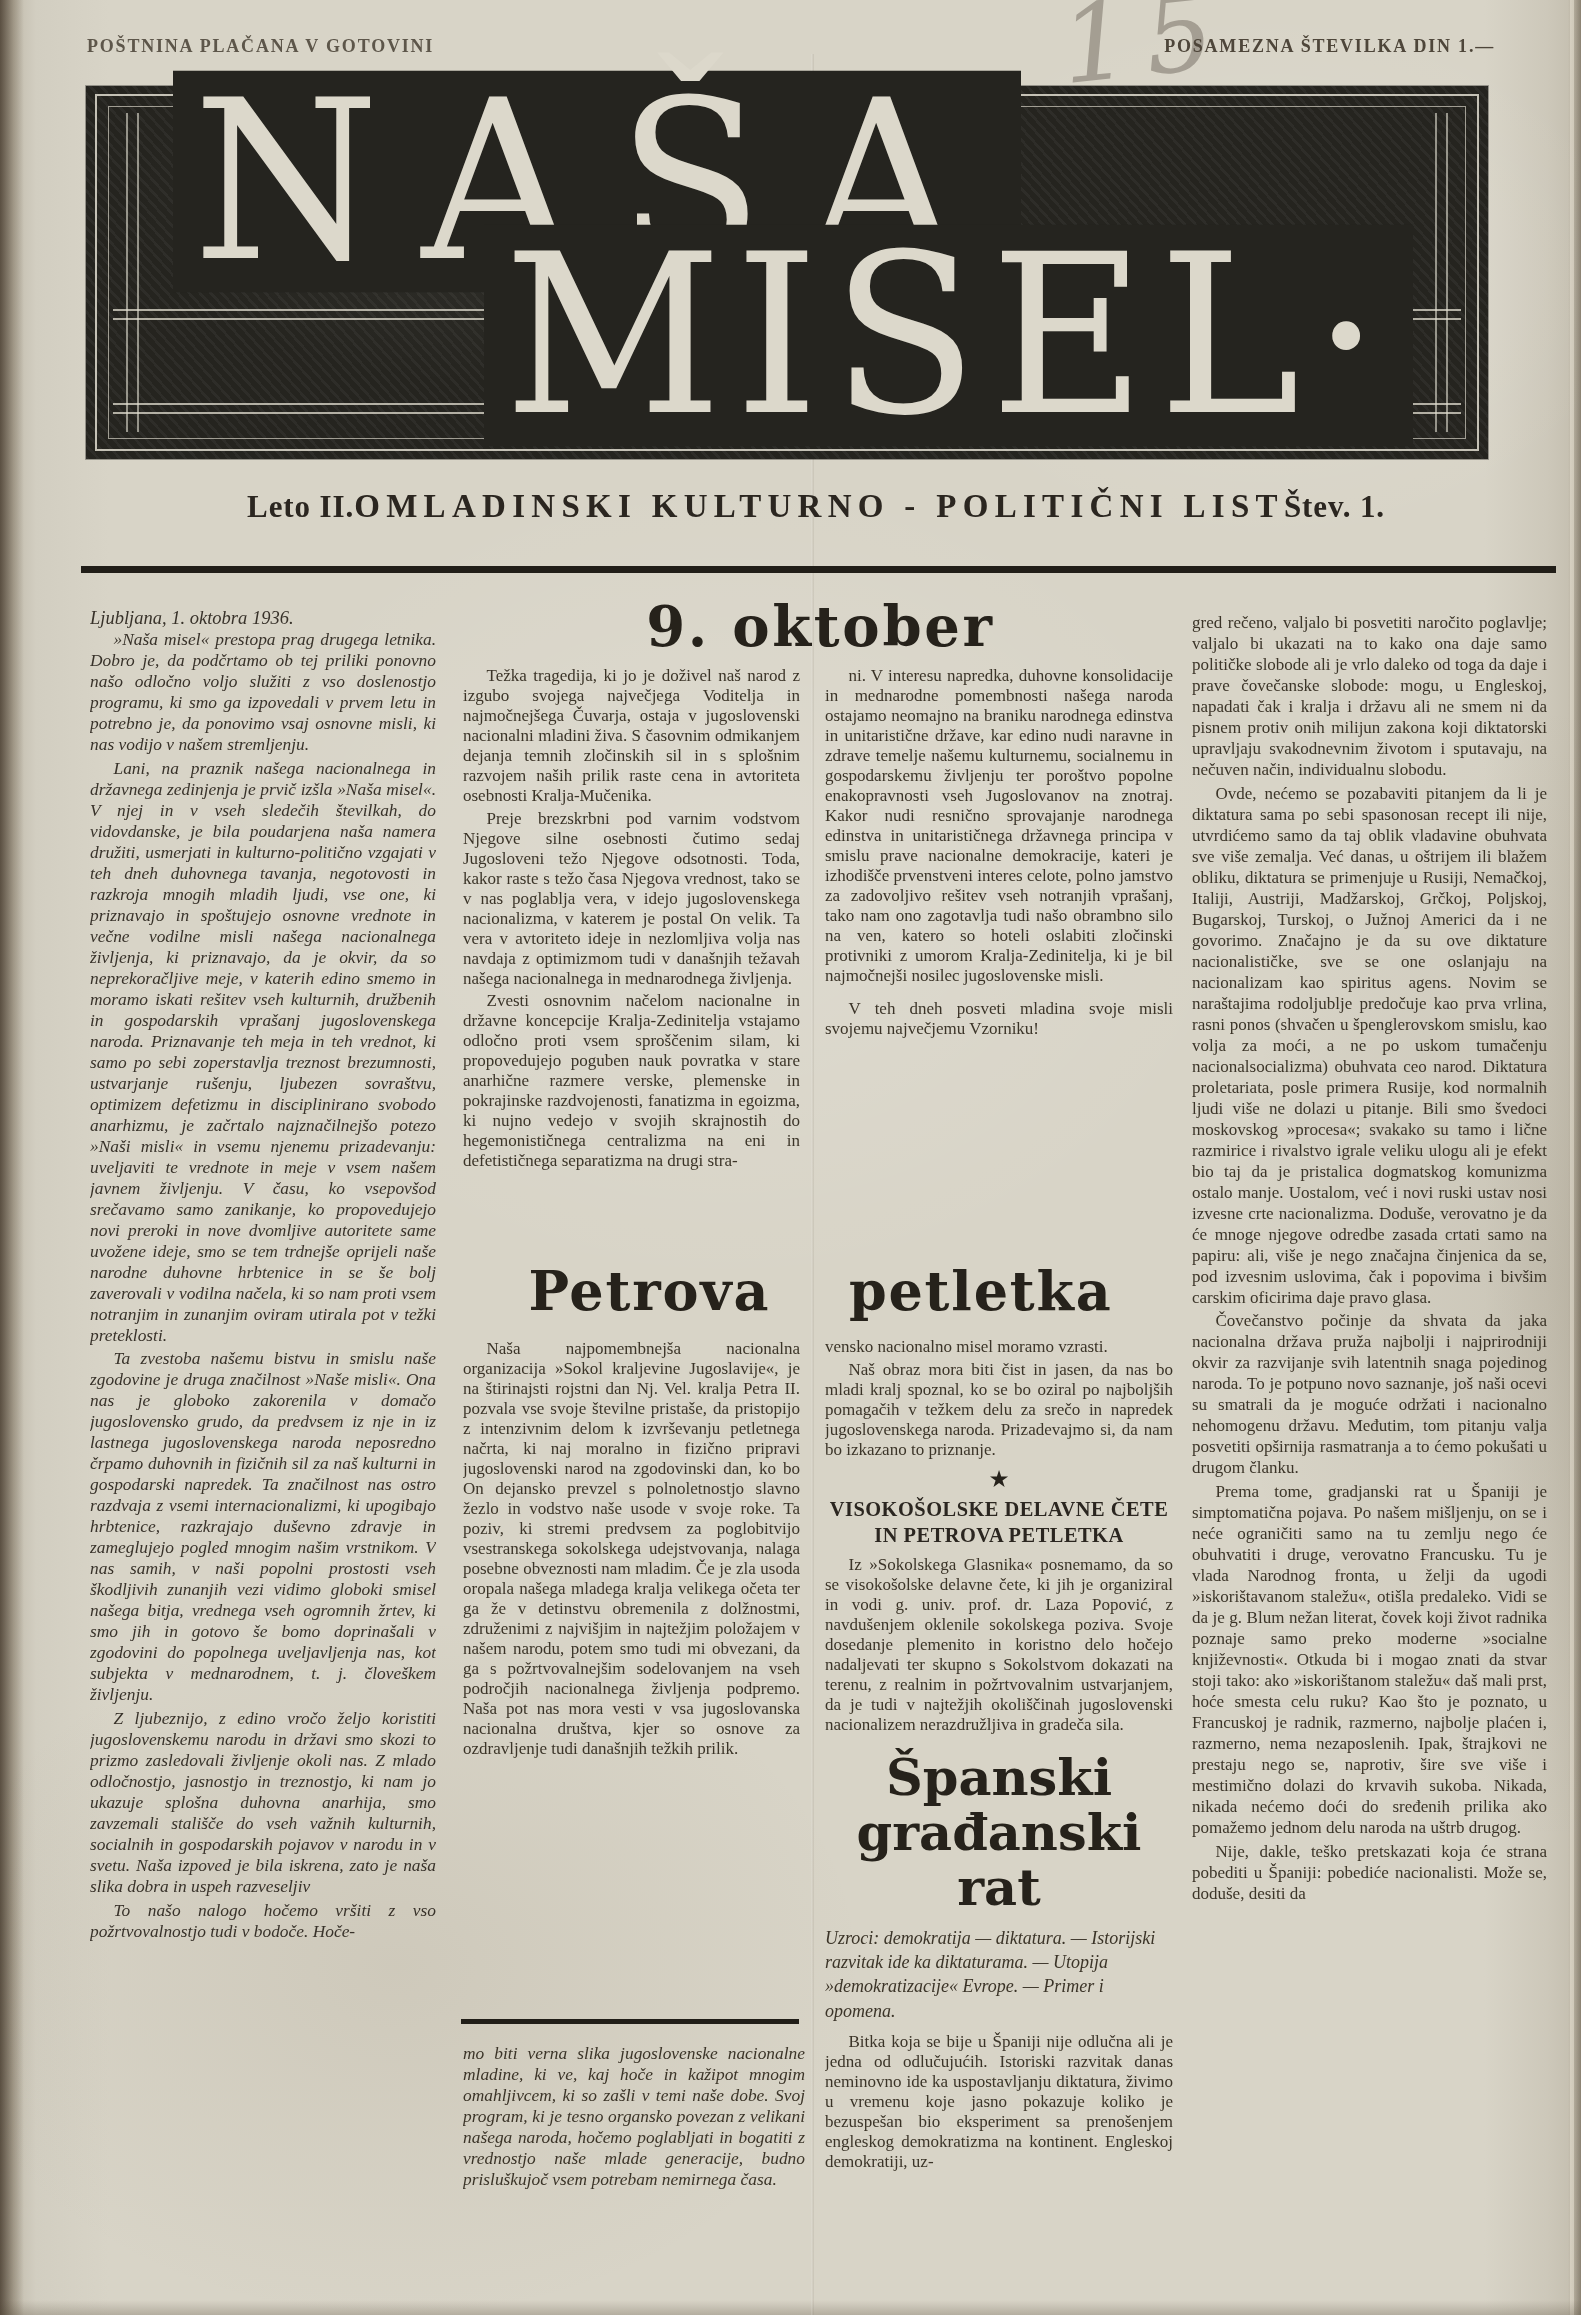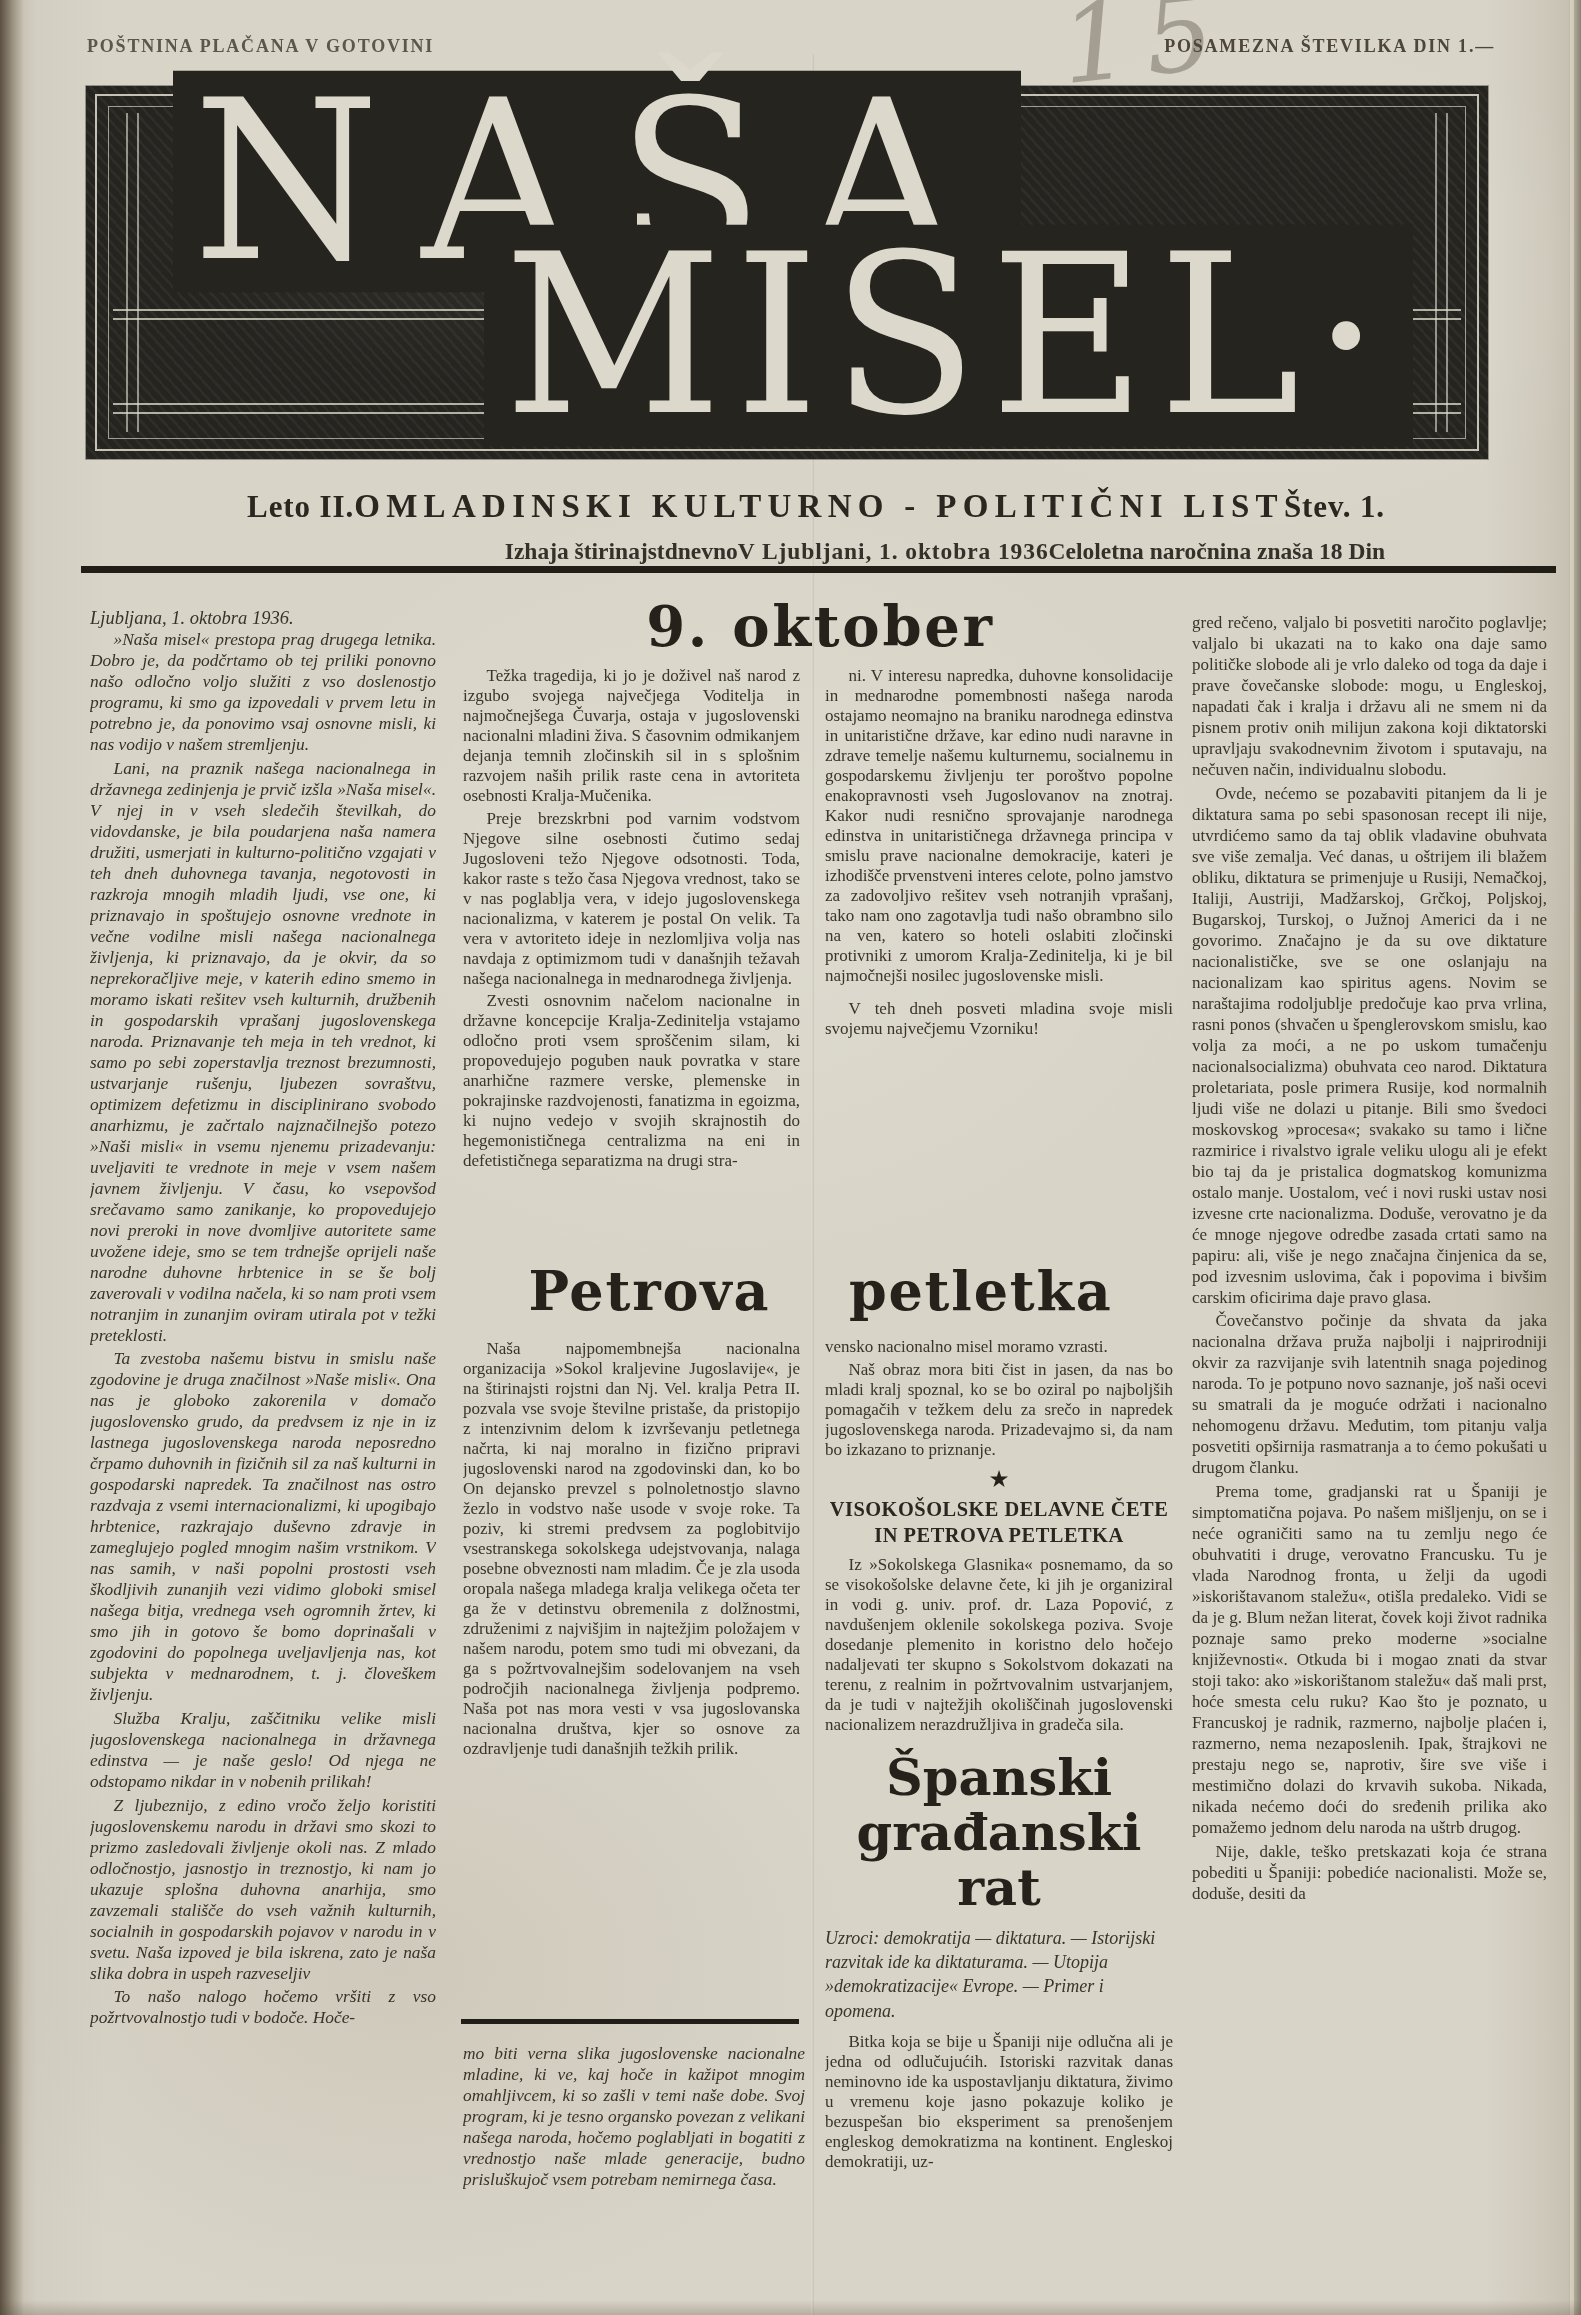--- a/index.html
+++ b/index.html
@@ -123,35 +123,29 @@
     <div class="mh-word nasa">NAŠA</div>
     <div class="mh-word misel">MISEL·</div>
   </div>
 
   <div class="infobar">
     <div class="ib-row first">
       <span class="ib-vol">Leto II.</span>
       <span class="ib-title">OMLADINSKI KULTURNO - POLITIČNI LIST</span>
       <span class="ib-num">Štev. 1.</span>
     </div>
-    <div class="ib-row">
-      <span class="ib-sub">Izhaja štirinajstdnevno</span>
-      <span class="ib-sub center">V Ljubljani, 1. oktobra 1936</span>
-      <span class="ib-sub">Celoletna naročnina znaša 18 Din</span>
-    </div>
   </div>
 
   <div class="thickrule"></div>
 
   <div class="col col1">
     <p class="dateline">Ljubljana, 1. oktobra 1936.</p>
     <p>»Naša misel« prestopa prag drugega letnika. Dobro je, da podčrtamo ob tej priliki ponovno našo odločno voljo služiti z vso doslenostjo programu, ki smo ga izpovedali v prvem letu in potrebno je, da ponovimo vsaj osnovne misli, ki nas vodijo v našem stremljenju.</p>
     <p>Lani, na praznik našega nacionalnega in državnega zedinjenja je prvič izšla »Naša misel«. V njej in v vseh sledečih številkah, do vidovdanske, je bila poudarjena naša namera družiti, usmerjati in kulturno-politično vzgajati v teh dneh duhovnega tavanja, negotovosti in razkroja mnogih mladih ljudi, vse one, ki priznavajo in spoštujejo osnovne vrednote in večne vodilne misli našega nacionalnega življenja, ki priznavajo, da je okvir, da so neprekoračljive meje, v katerih edino smemo in moramo iskati rešitev vseh kulturnih, družbenih in gospodarskih vprašanj jugoslovenskega naroda. Priznavanje teh meja in teh vrednot, ki samo po sebi zoperstavlja treznost brezumnosti, ustvarjanje rušenju, ljubezen sovraštvu, optimizem defetizmu in disciplinirano svobodo anarhizmu, je začrtalo najznačilnejšo potezo »Naši misli« in vsemu njenemu prizadevanju: uveljaviti te vrednote in meje v vsem našem javnem življenju. V času, ko vsepovšod srečavamo samo zanikanje, ko propovedujejo novi preroki in nove dvomljive autoritete same uvožene ideje, smo se tem trdnejše oprijeli naše narodne duhovne hrbtenice in se še bolj zaverovali v vodilna načela, ki so nam proti vsem notranjim in zunanjim oviram utirala pot v težki preteklosti.</p>
     <p>Ta zvestoba našemu bistvu in smislu naše zgodovine je druga značilnost »Naše misli«. Ona nas je globoko zakorenila v domačo jugoslovensko grudo, da predvsem iz nje in iz lastnega jugoslovenskega naroda neposredno črpamo duhovnih in fizičnih sil za naš kulturni in gospodarski napredek. Ta značilnost nas ostro razdvaja z vsemi internacionalizmi, ki upogibajo hrbtenice, razkrajajo duševno zdravje in zameglujejo pogled mnogim našim vrstnikom. V nas samih, v naši popolni prostosti vseh škodljivih zunanjih vezi vidimo globoki smisel našega bitja, vrednega vseh ogromnih žrtev, ki smo jih in gotovo še bomo doprinašali v zgodovini do popolnega uveljavljenja nas, kot subjekta v mednarodnem, t. j. človeškem življenju.</p>
-    <p>Služba Kralju, zaščitniku velike misli jugoslovenskega nacionalnega in državnega edinstva — je naše geslo! Od njega ne odstopamo nikdar in v nobenih prilikah!</p>
     <p>Z ljubeznijo, z edino vročo željo koristiti jugoslovenskemu narodu in državi smo skozi to prizmo zasledovali življenje okoli nas. Z mlado odločnostjo, jasnostjo in treznostjo, ki nam jo ukazuje splošna duhovna anarhija, smo zavzemali stališče do vseh važnih kulturnih, socialnih in gospodarskih pojavov v narodu in v svetu. Naša izpoved je bila iskrena, zato je naša slika dobra in uspeh razveseljiv</p>
     <p>To našo nalogo hočemo vršiti z vso požrtvovalnostjo tudi v bodoče. Hoče-</p>
   </div>
 
   <div class="bighead head-oktober">9. oktober</div>
   <div class="bighead head-petrova">Petrova petletka</div>
 
   <div class="col colroman col2a">
     <p>Težka tragedija, ki jo je doživel naš narod z izgubo svojega največjega Voditelja in najmočnejšega Čuvarja, ostaja v jugoslovenski nacionalni mladini živa. S časovnim odmikanjem dejanja temnih zločinskih sil in s splošnim razvojem naših prilik raste cena in avtoriteta osebnosti Kralja-Mučenika.</p>
     <p>Preje brezskrbni pod varnim vodstvom Njegove silne osebnosti čutimo sedaj Jugosloveni težo Njegove odsotnosti. Toda, kakor raste s težo časa Njegova vrednost, tako se v nas poglablja vera, v idejo jugoslovenskega nacionalizma, v katerem je postal On velik. Ta vera v avtoriteto ideje in nezlomljiva volja nas navdaja z optimizmom tudi v današnjih težavah našega nacionalnega in mednarodnega življenja.</p>

